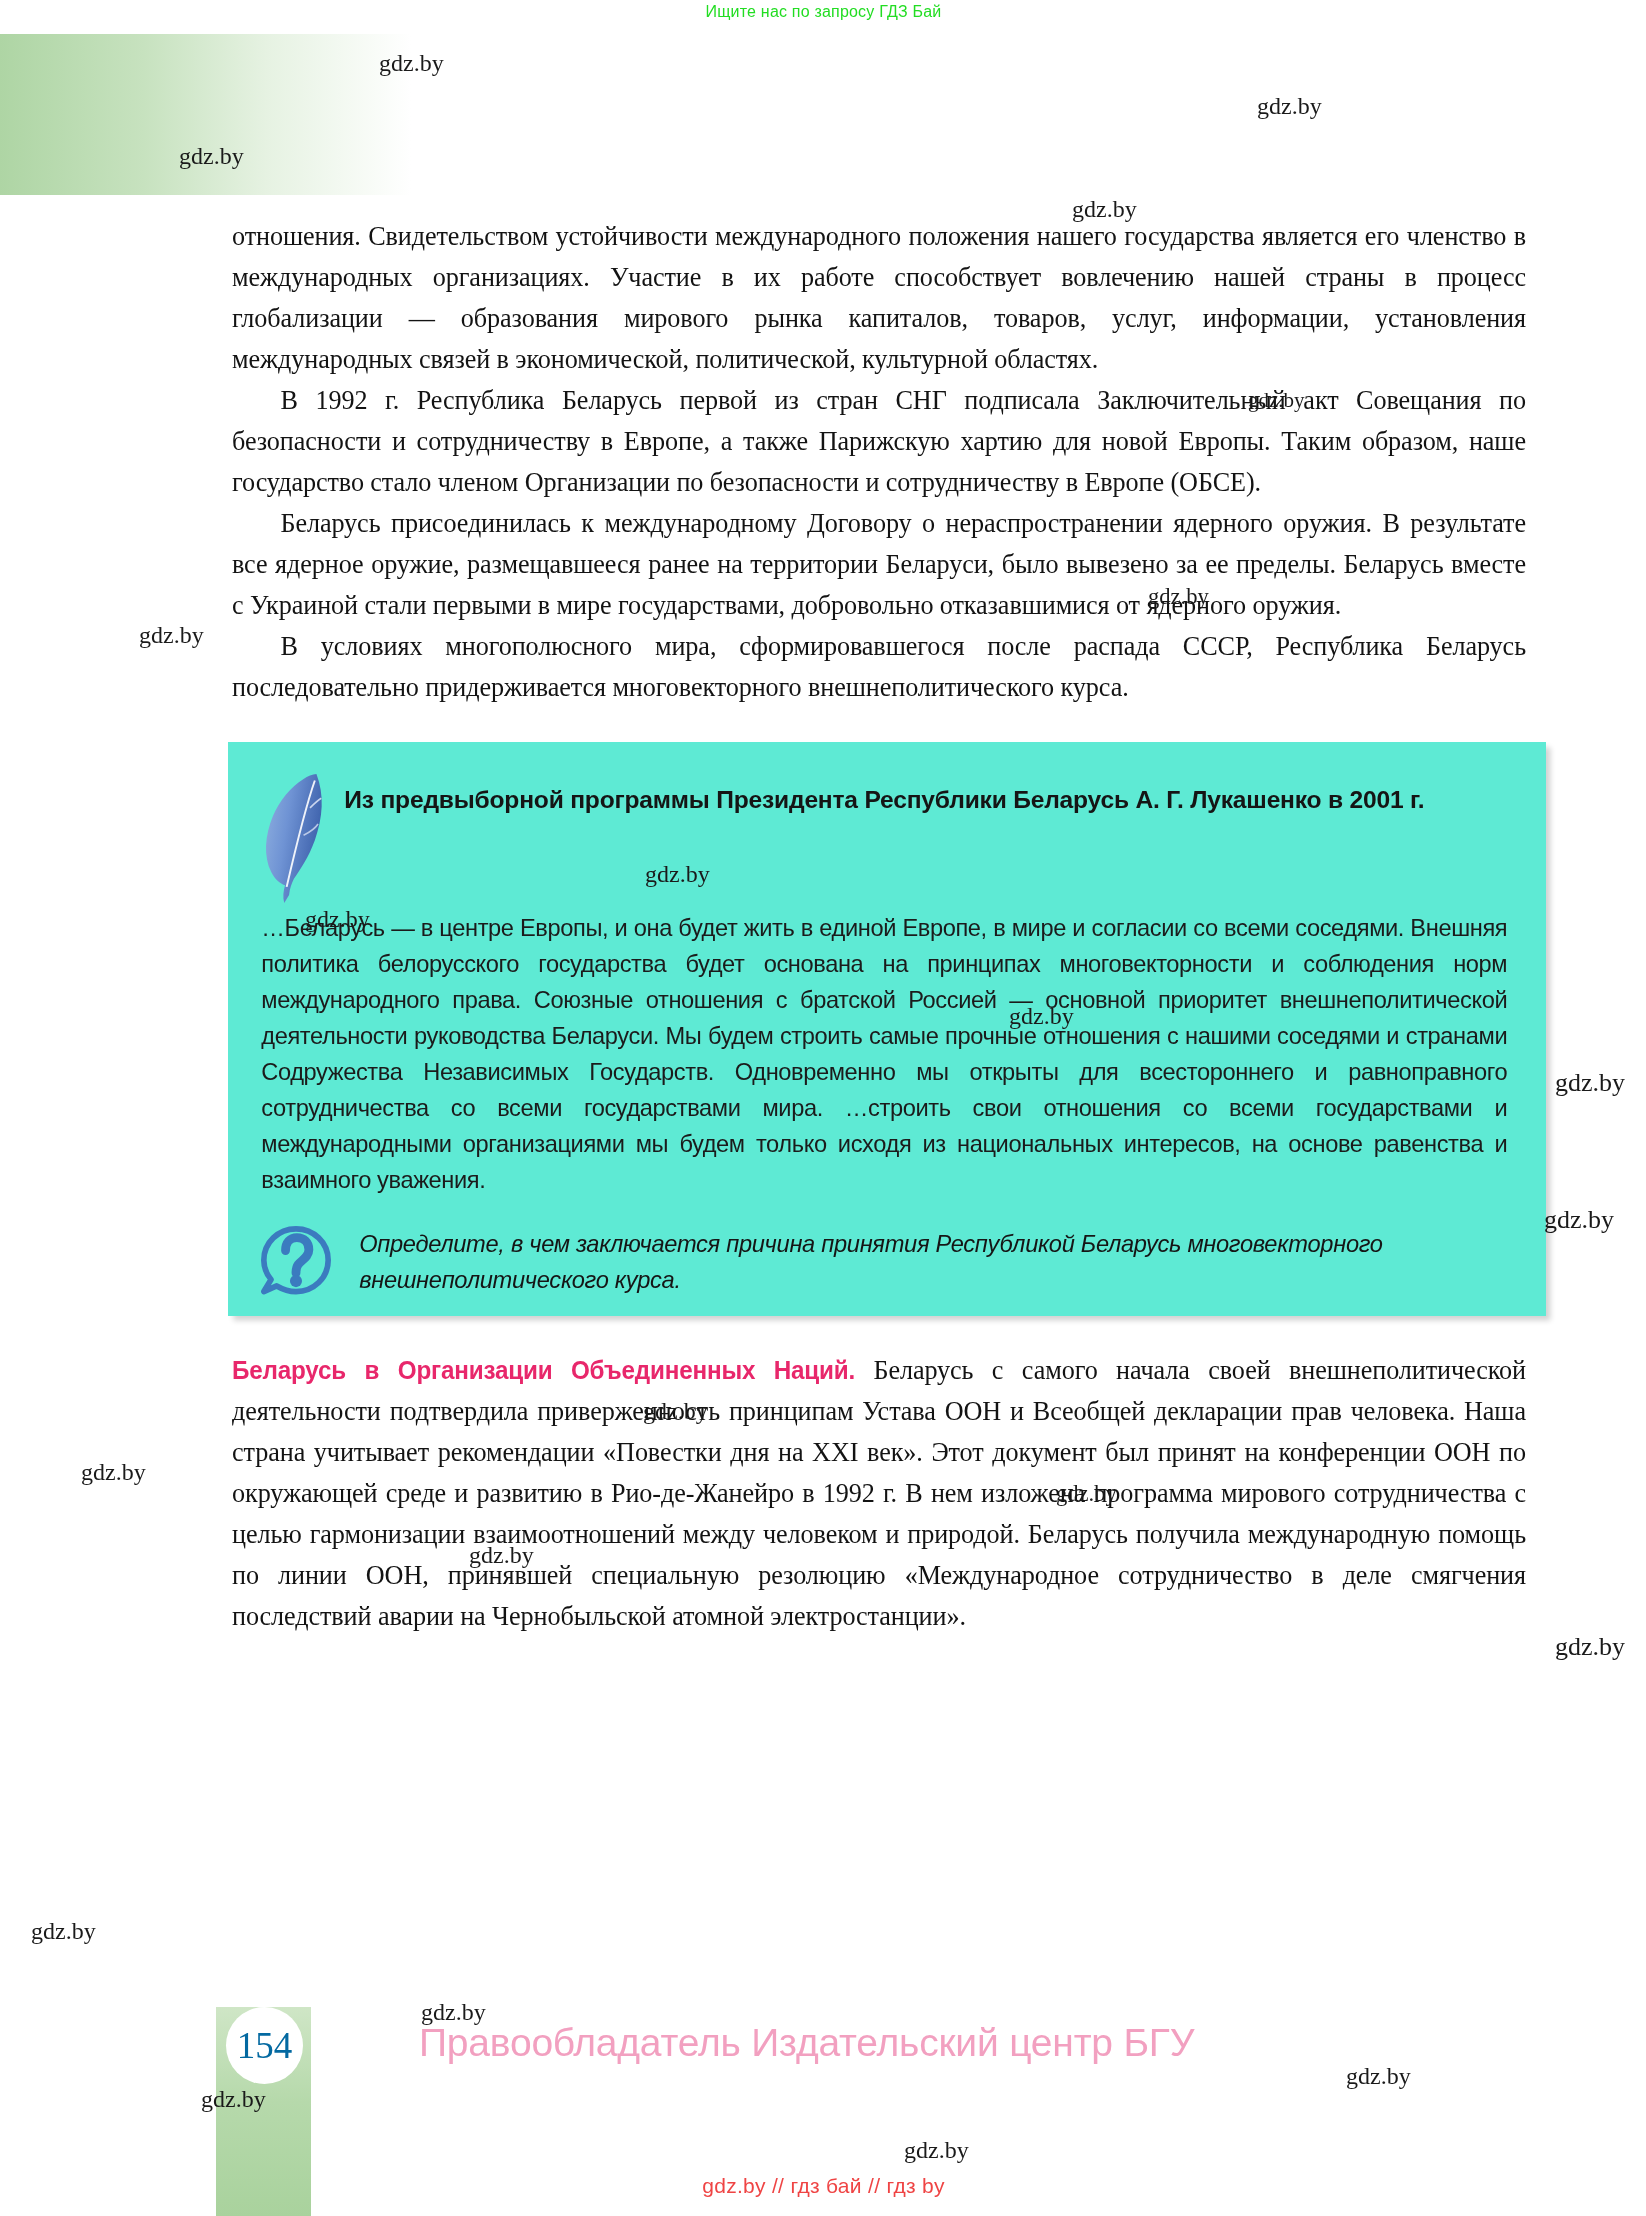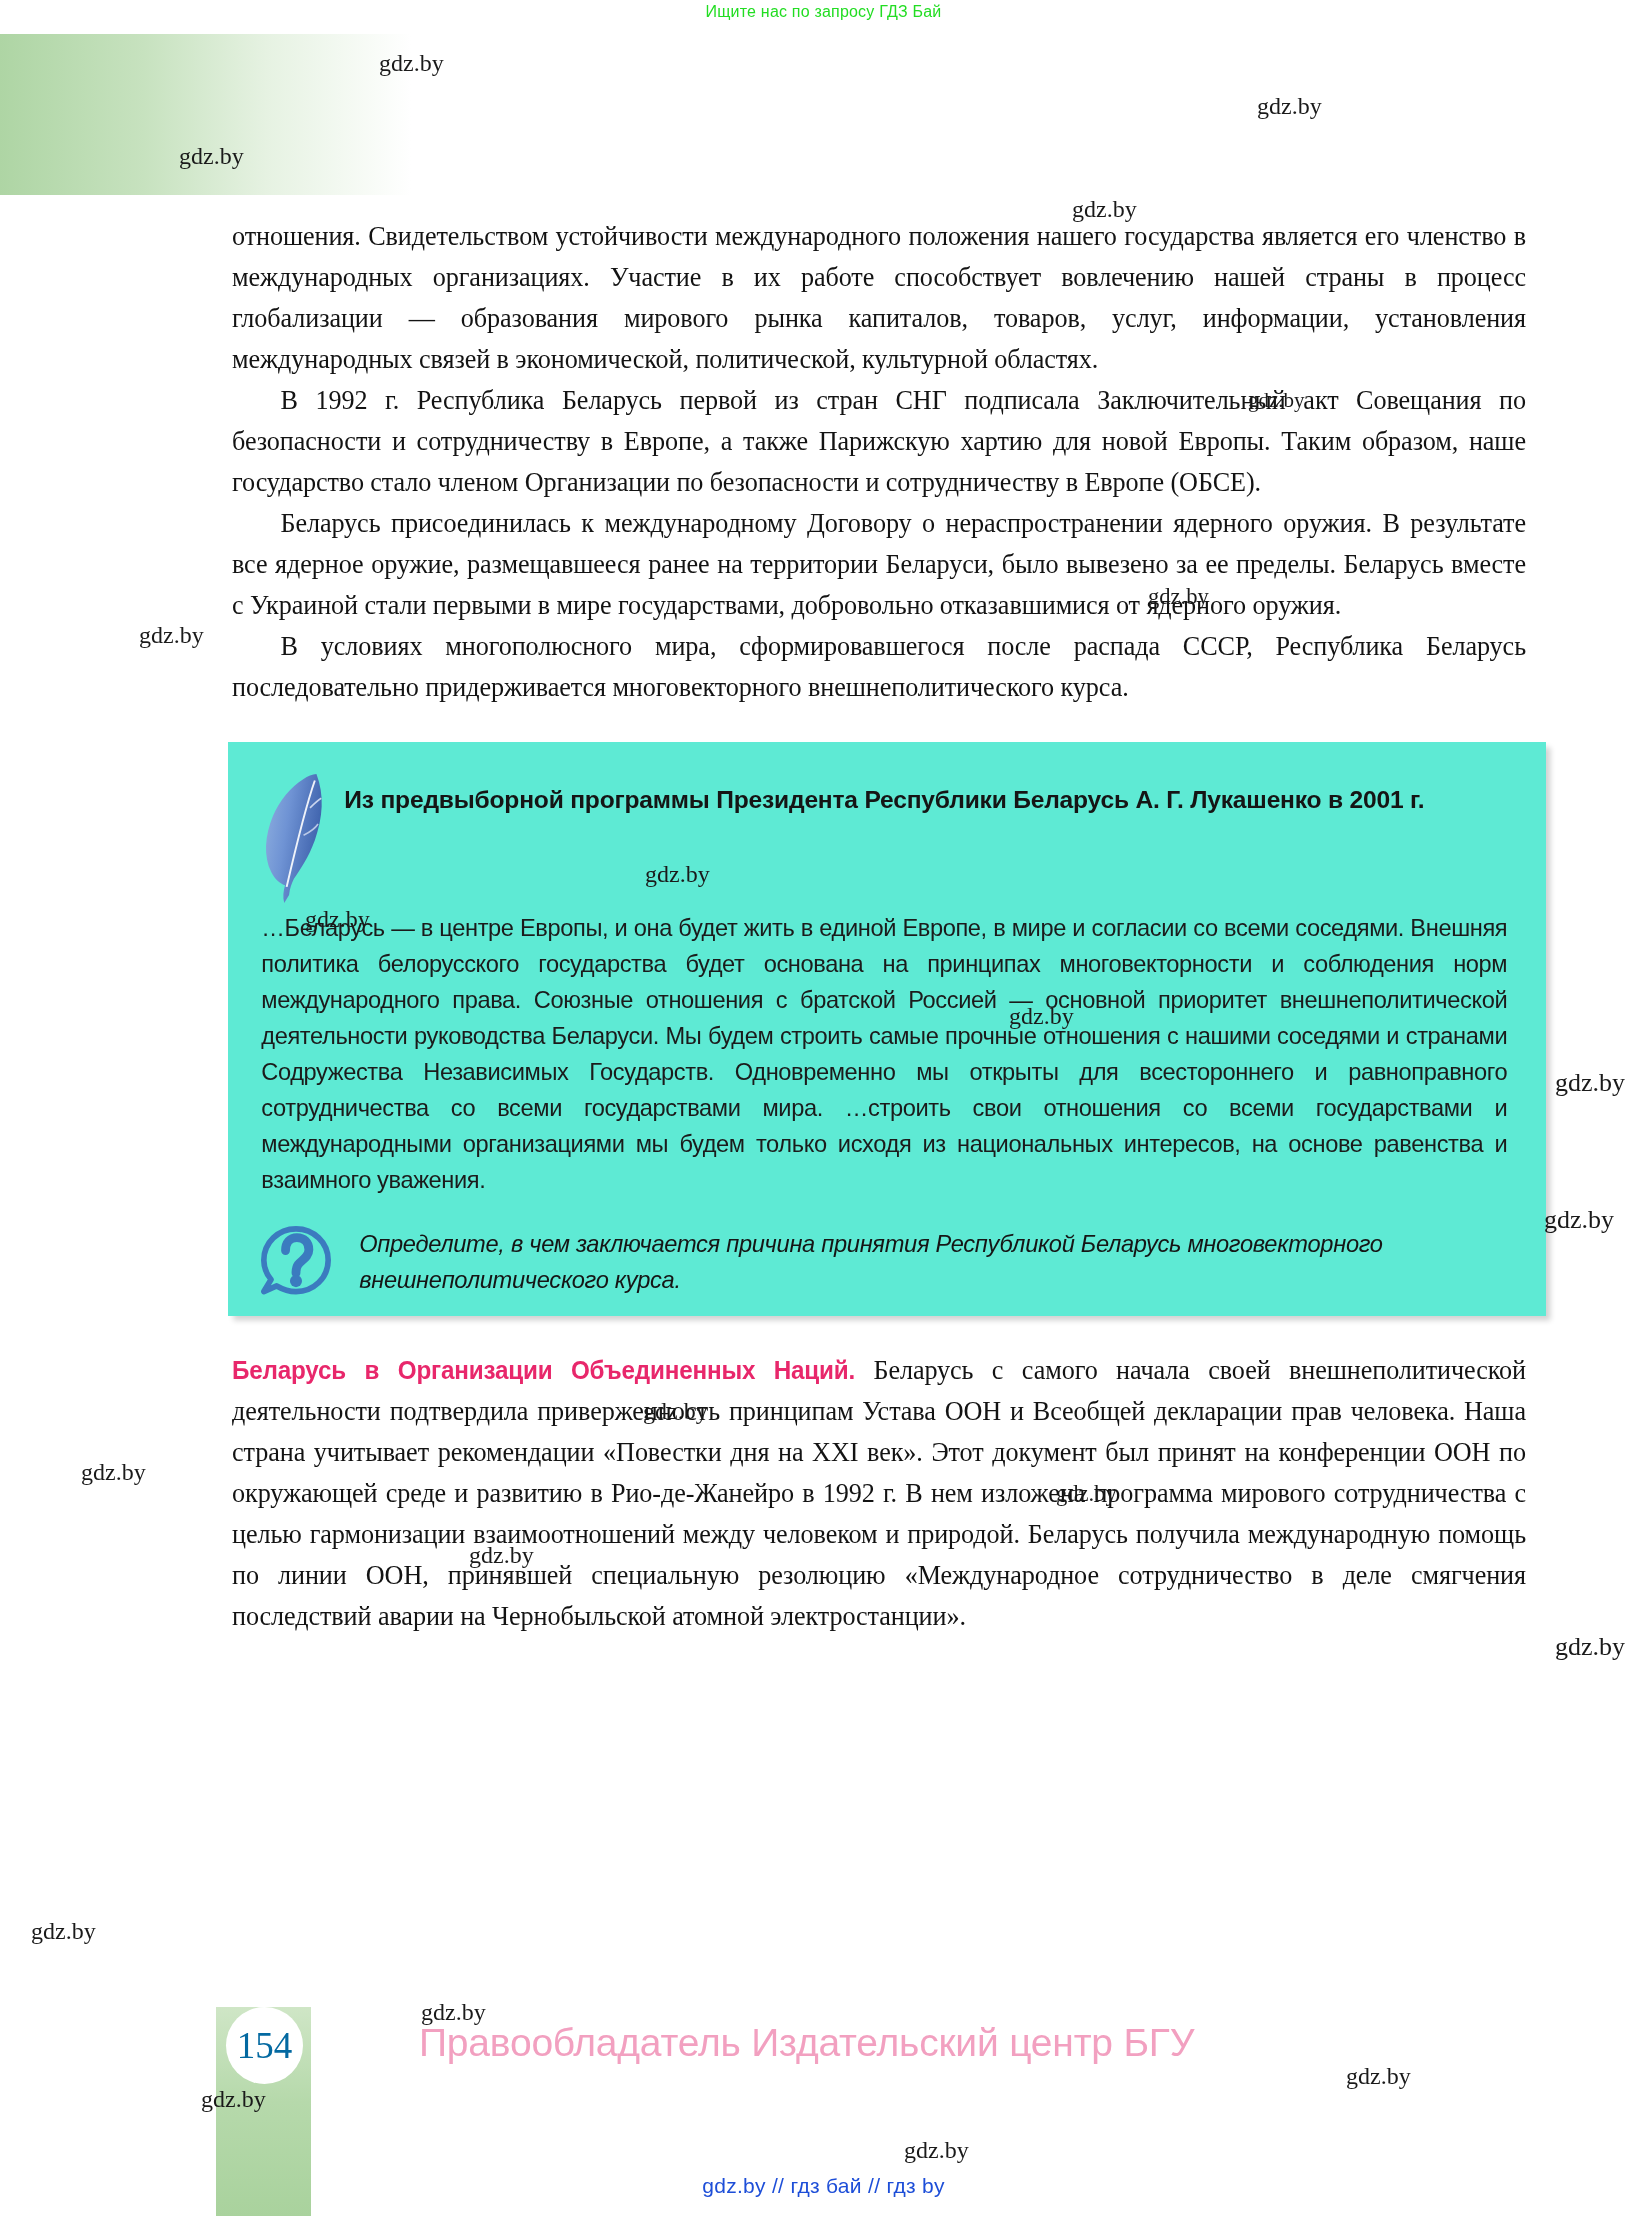--- a/index.html
+++ b/index.html
@@ -175,21 +175,21 @@
 
   
   .footer-links {
     position: absolute;
     left: 0;
     top: 2174px;
     width: 1647px;
     text-align: center;
     font-family: "Liberation Sans", sans-serif;
     font-size: 21px;
-    color: #1d4ed8;
+    color: #ef4444;
     letter-spacing: 0.3px;
   }
 
   
   .wm {
     position: absolute;
     font-family: Liberation Serif, serif;
     color: #1a1a1a;
     white-space: nowrap;
     pointer-events: none;

